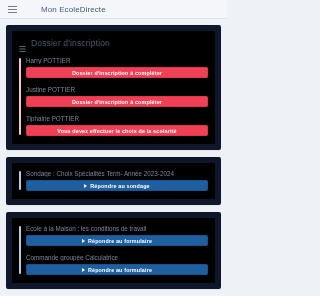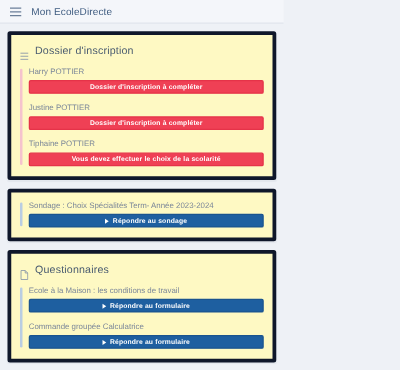--- a/index.html
+++ b/index.html
@@ -39,37 +39,37 @@
     flex-direction: column;
     justify-content: space-between;
     flex: 0 0 auto;
   }
   .hamburger i {
     display: block;
     height: 1px;
     background: #6b7f99;
   }
   .appbar-title {
-    margin-left: 8px;
+    margin-left: 24px;
     font-size: 8px;
     color: #3f5c80;
     letter-spacing: 0.1px;
     white-space: nowrap;
   }
 
   
   .page {
     padding: 6px 6px 0 6px;
     box-sizing: border-box;
   }
 
   
   .card {
-    background: #fef9c3;
-    border: 3px solid #0f172a;
+    background: #000000;
+    border: 6px solid #0f172a;
     border-radius: 2px;
     margin-bottom: 7px;
     padding: 7px 7px 8px 7px;
     box-sizing: border-box;
     position: relative;
     box-shadow: 0 1px 1px rgba(40,55,80,0.05);
   }
 
   .card-head {
     display: flex;
@@ -202,27 +202,20 @@
         <div class="entry">
           <div class="entry-label">Sondage : Choix Spécialités Term- Année 2023-2024</div>
           <div class="btn btn-blue">
             <span class="play"></span>
             <span>Répondre au sondage</span>
           </div>
         </div>
       </div>
     </div>
     <div class="card">
-      <div class="card-head">
-        <span class="card-head-icon"><svg viewBox="0 0 10 12" width="7" height="8">
-            <path d="M1 0.6 h5 L9 3.6 V11.4 H1 Z" fill="none" stroke="#8795a8" stroke-width="1"></path>
-            <path d="M6 0.6 V3.6 H9" fill="none" stroke="#8795a8" stroke-width="1"></path>
-          </svg></span>
-        <span class="card-title">Questionnaires</span>
-      </div>
       <div class="rail rail-blue">
         <div class="entry">
           <div class="entry-label">Ecole à la Maison : les conditions de travail</div>
           <div class="btn btn-blue">
             <span class="play"></span>
             <span>Répondre au formulaire</span>
           </div>
         </div>
         <div class="entry">
           <div class="entry-label">Commande groupée Calculatrice</div>

